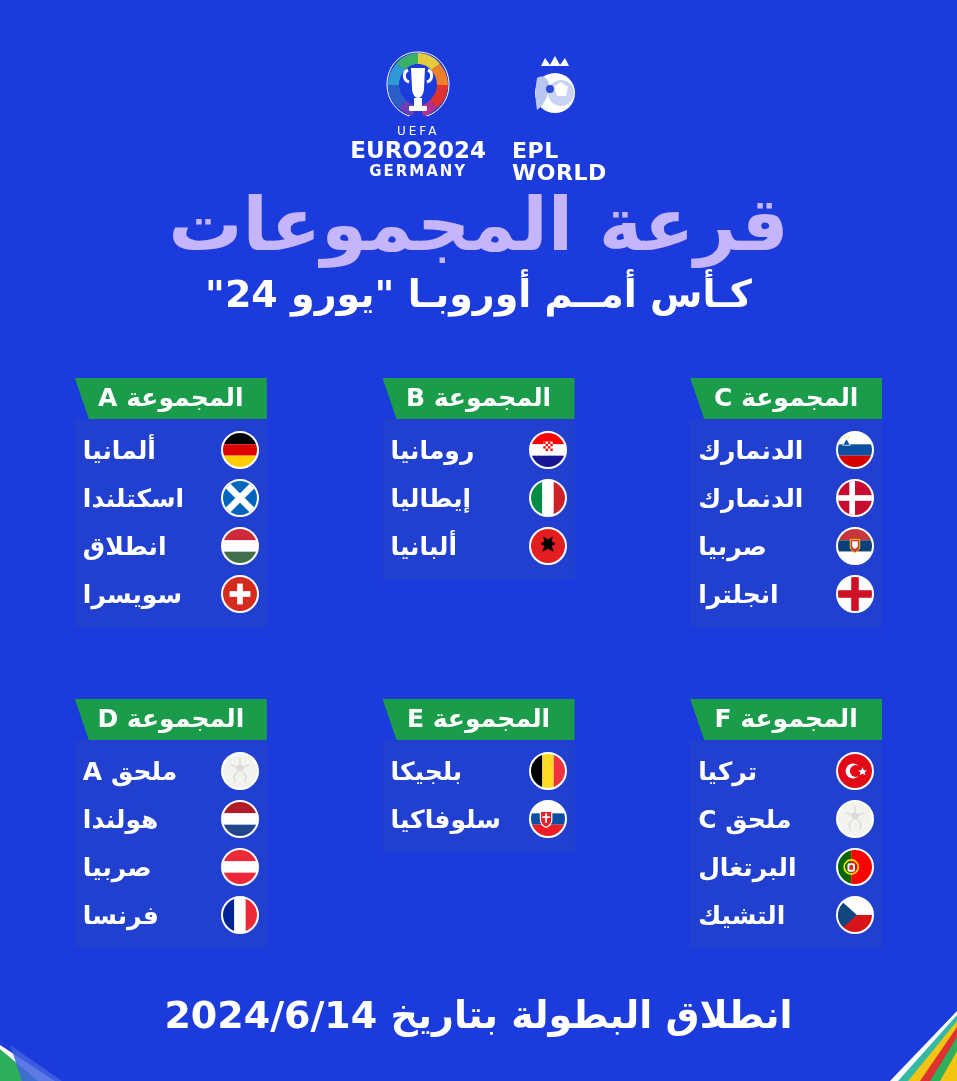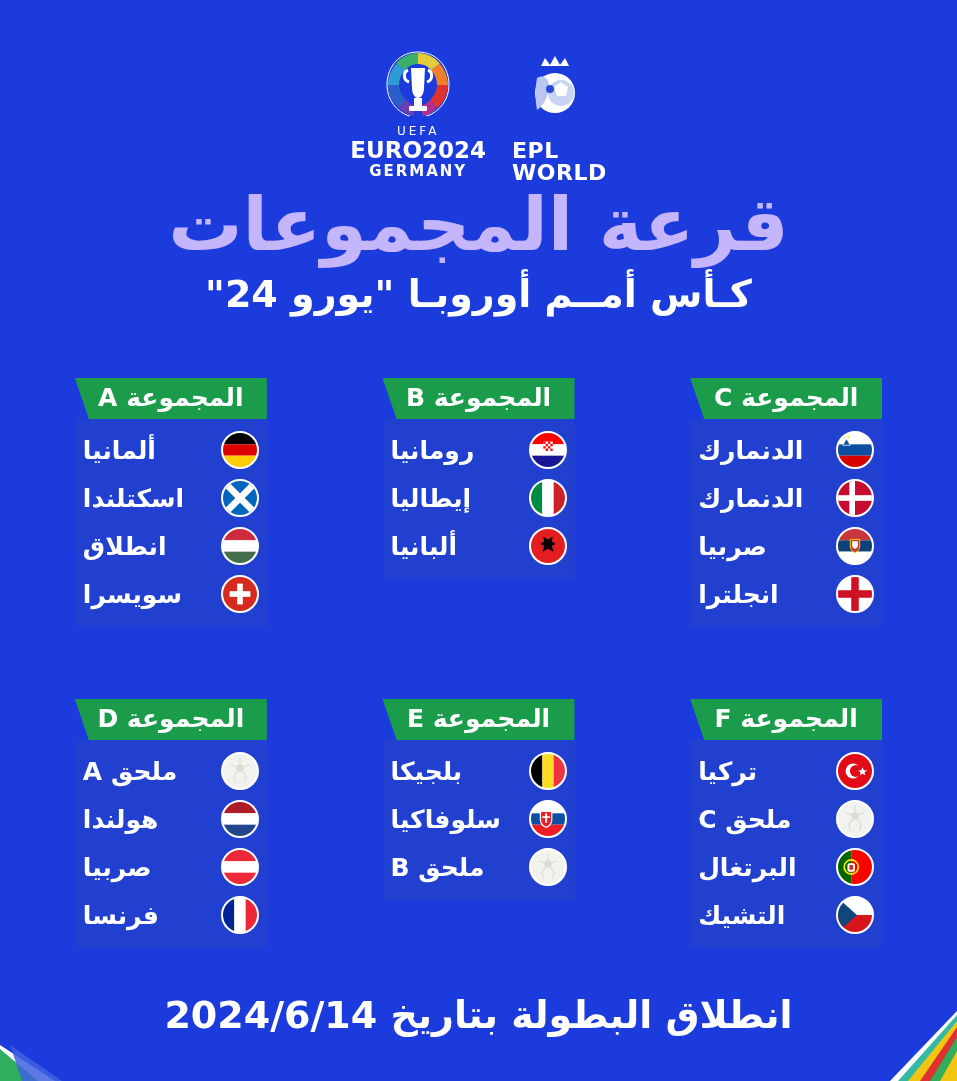--- a/index.html
+++ b/index.html
@@ -404,31 +404,20 @@
               <rect width="36" height="12" y="0" fill="#fff"></rect>
               <rect width="36" height="12" y="12" fill="#0b4ea2"></rect>
               <rect width="36" height="12" y="24" fill="#ee1c25"></rect>
               <path d="M10 10 h12 v9 c0 5 -6 8 -6 8 s-6 -3 -6 -8 Z" fill="#ee1c25" stroke="#fff" stroke-width="1.3"></path>
               <path d="M15 12 h2 v10 h-2 Z" fill="#fff"></path>
               <path d="M12 15 h8 v2 h-8 Z" fill="#fff"></path>
             </svg>
           </div>
           <div class="team-name">سلوفاكيا</div>
         </div>
-        <div class="team-row">
-          <div class="flag">
-            <svg viewBox="0 0 36 36">
-              <circle cx="18" cy="18" r="18" fill="#f2f2ee"></circle>
-              <path d="M18 10 L22.5 13.3 L20.8 18.6 L15.2 18.6 L13.5 13.3 Z" fill="#dcdcd4"></path>
-              <path d="M18 4 L18 10 M22.5 13.3 L28 11.4 M20.8 18.6 L24.4 23.4 M15.2 18.6 L11.6 23.4 M13.5 13.3 L8 11.4" stroke="#dcdcd4" stroke-width="1.3" fill="none"></path>
-              <path d="M24.4 23.4 L23 30 M11.6 23.4 L13 30" stroke="#dcdcd4" stroke-width="1.3" fill="none"></path>
-            </svg>
-          </div>
-          <div class="team-name">ملحق B</div>
-        </div>
       </div>
     </div>
     <div class="group-card">
       <div class="group-header">المجموعة D</div>
       <div class="group-body">
         <div class="team-row">
           <div class="flag">
             <svg viewBox="0 0 36 36">
               <circle cx="18" cy="18" r="18" fill="#f2f2ee"></circle>
               <path d="M18 10 L22.5 13.3 L20.8 18.6 L15.2 18.6 L13.5 13.3 Z" fill="#dcdcd4"></path>

